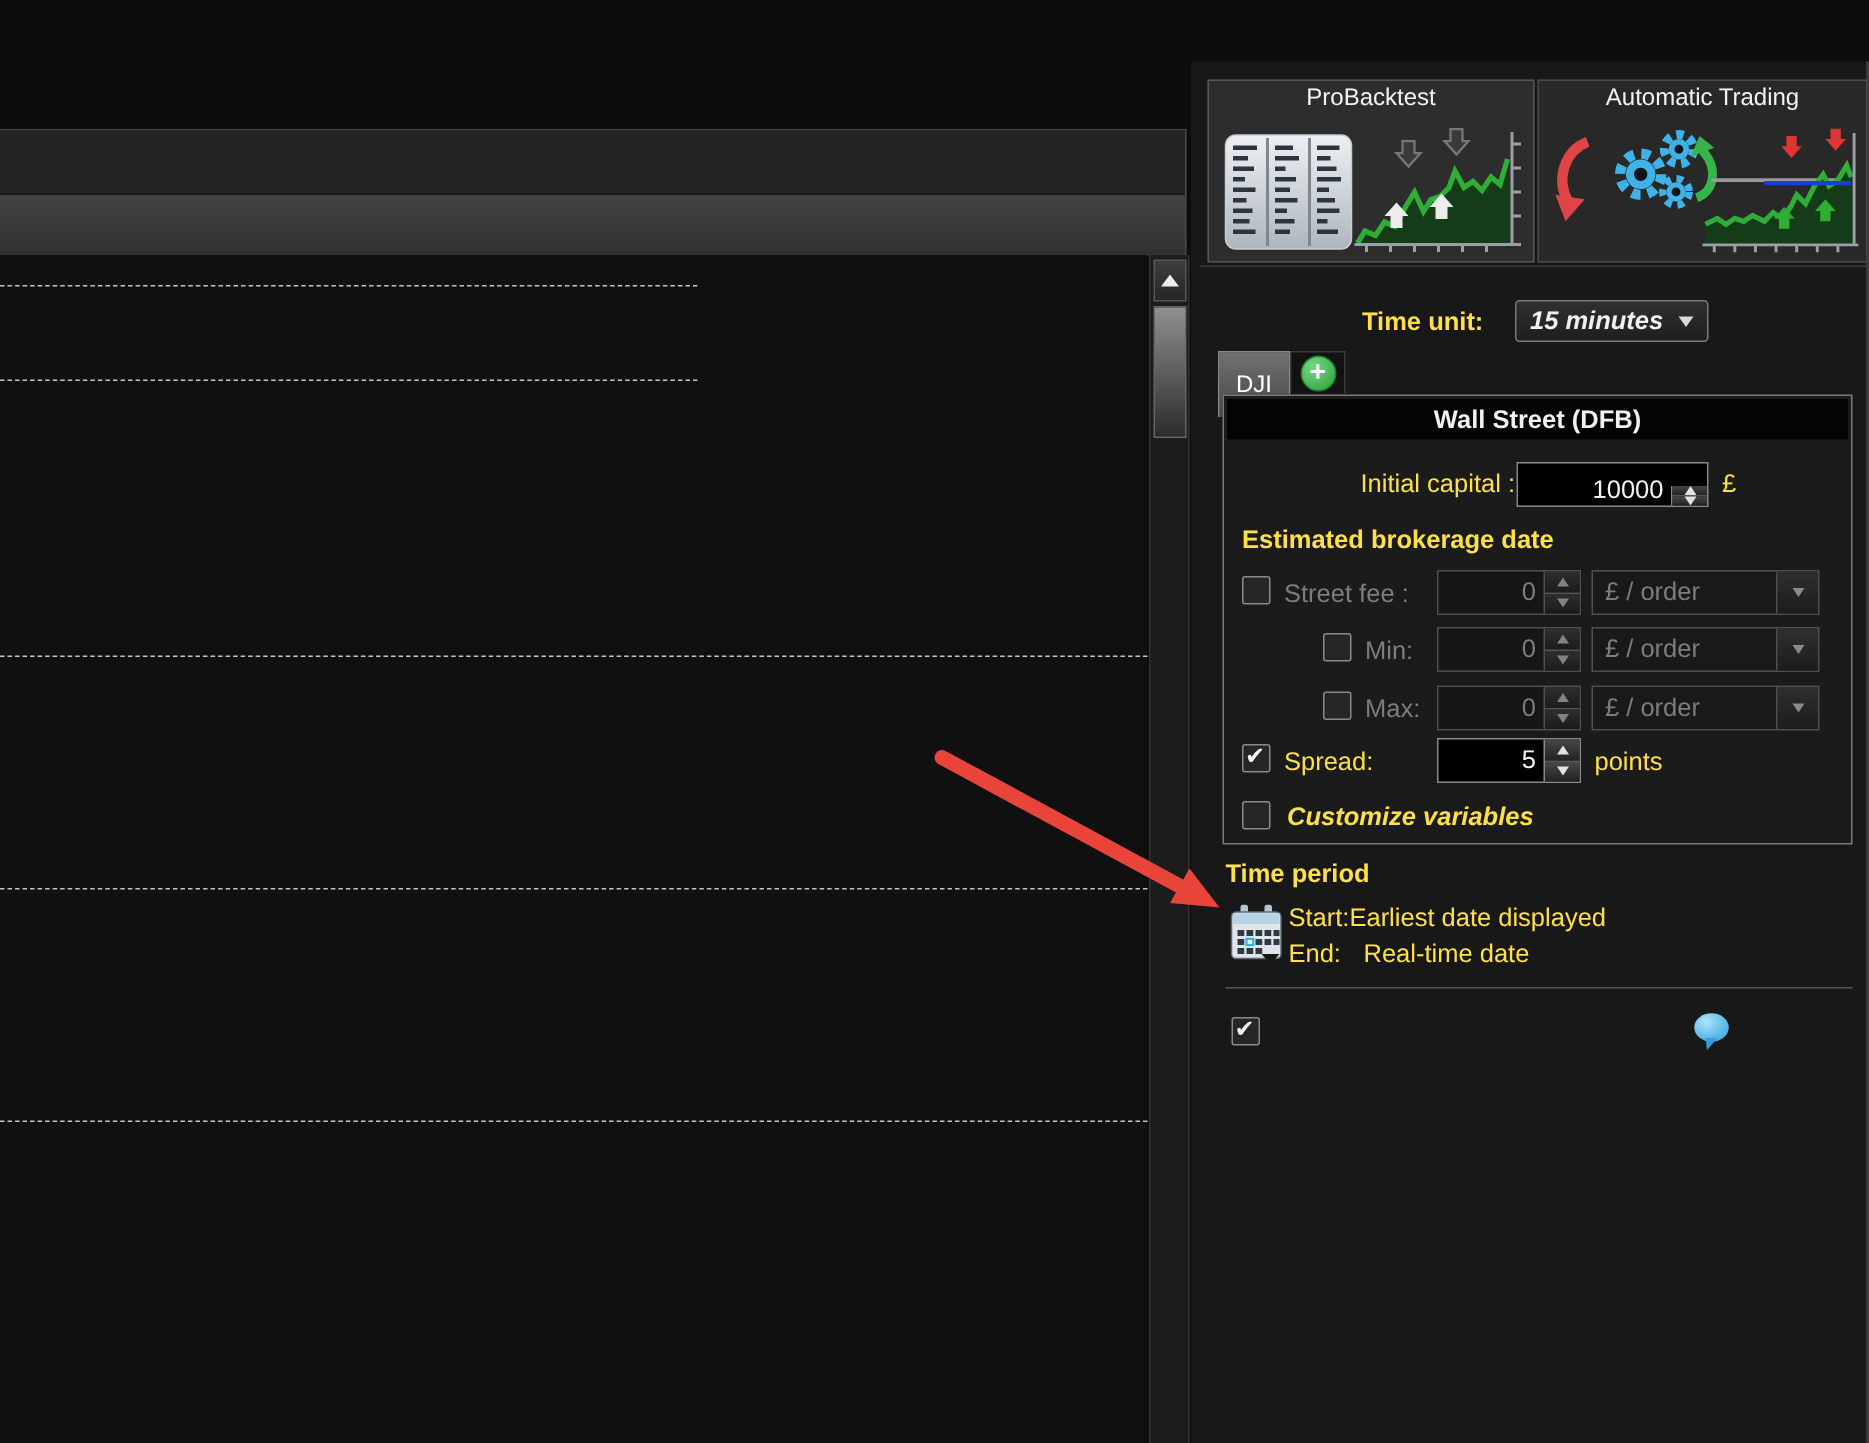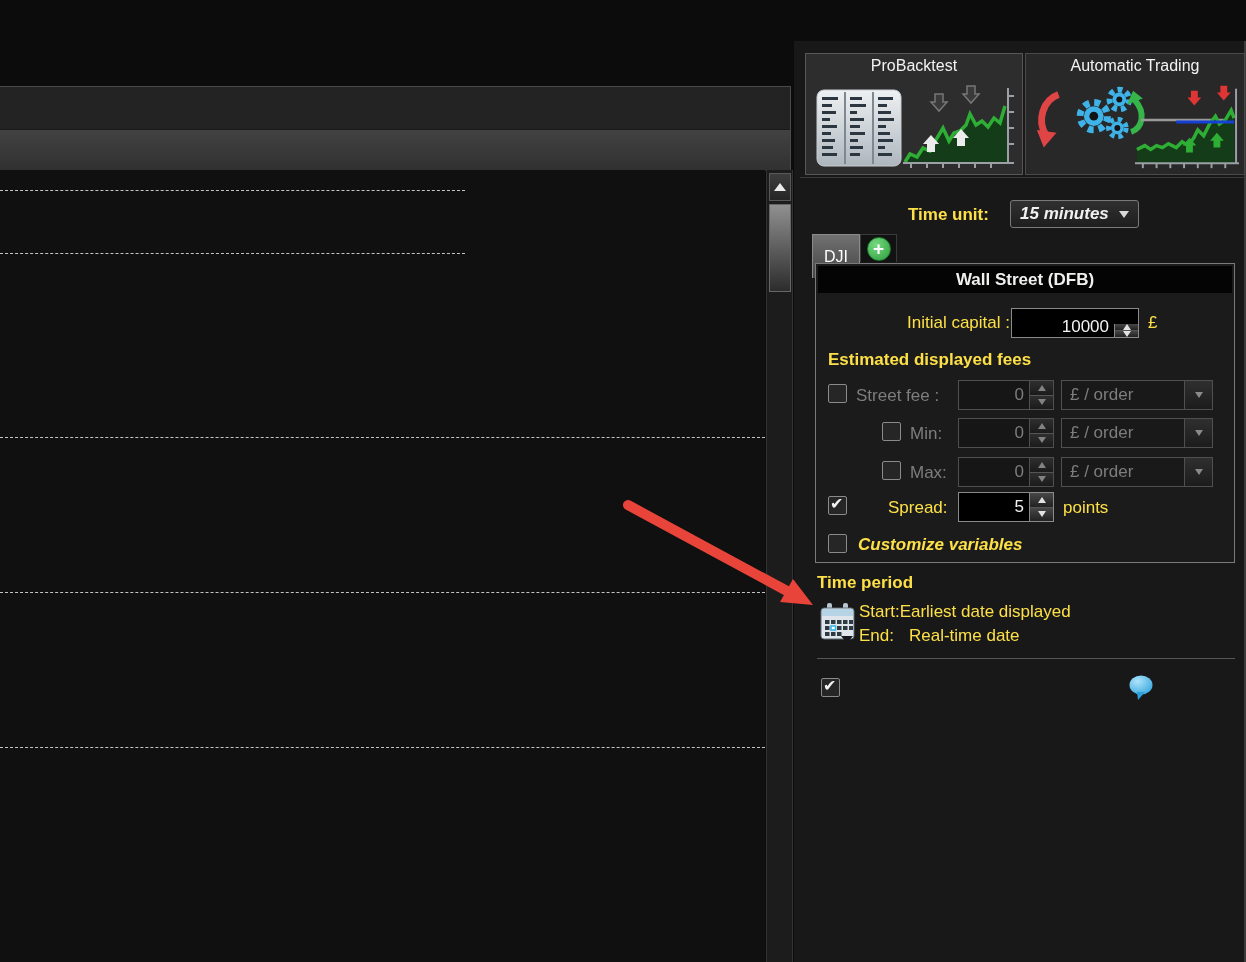--- a/index.html
+++ b/index.html
@@ -273,21 +273,21 @@
         <div class="spin-btn up">
             <div class="tu"></div>
           </div>
         <div class="spin-btn">
             <div class="td"></div>
           </div>
       </div>
     </div>
     <span class="lbl lbl17" style="left:332px; top:49px;">£</span>
 
-    <span class="lbl lbl17 bold" style="left:12px; top:86px;">Estimated displayed fees</span>
+    <span class="lbl lbl17 bold" style="left:12px; top:86px;">Estimated brokerage date</span>
 
     <div class="checkbox" style="left:12px; top:120px;"></div>
     <span class="lbl lbl17 dim" style="left:40px; top:122px;">Street fee :</span>
     <div class="numbox dis" style="left:142px; top:116px; width:96px;">
       <div class="val">0</div>
       <div class="spin">
           <div class="spin-btn up">
             <div class="tu"></div>
           </div>
       <div class="spin-btn">
@@ -338,21 +338,21 @@
     <div class="unitdd" style="left:245px; top:193px; width:152px;">
       <div class="u">£ / order</div>
       <div class="btn">
           <div class="td"></div>
         </div>
     </div>
 
     <div class="checkbox" style="left:12px; top:232px;">
       <span class="check">✔</span>
     </div>
-    <span class="lbl lbl17" style="left:40px; top:234px;margin-left:32px;">Spread:</span>
+    <span class="lbl lbl17" style="left:40px; top:234px;">Spread:</span>
     <div class="numbox" style="left:142px; top:228px; width:96px;">
       <div class="val">5</div>
       <div class="spin">
           <div class="spin-btn up">
             <div class="tu"></div>
           </div>
       <div class="spin-btn">
             <div class="td"></div>
           </div>
         </div>

